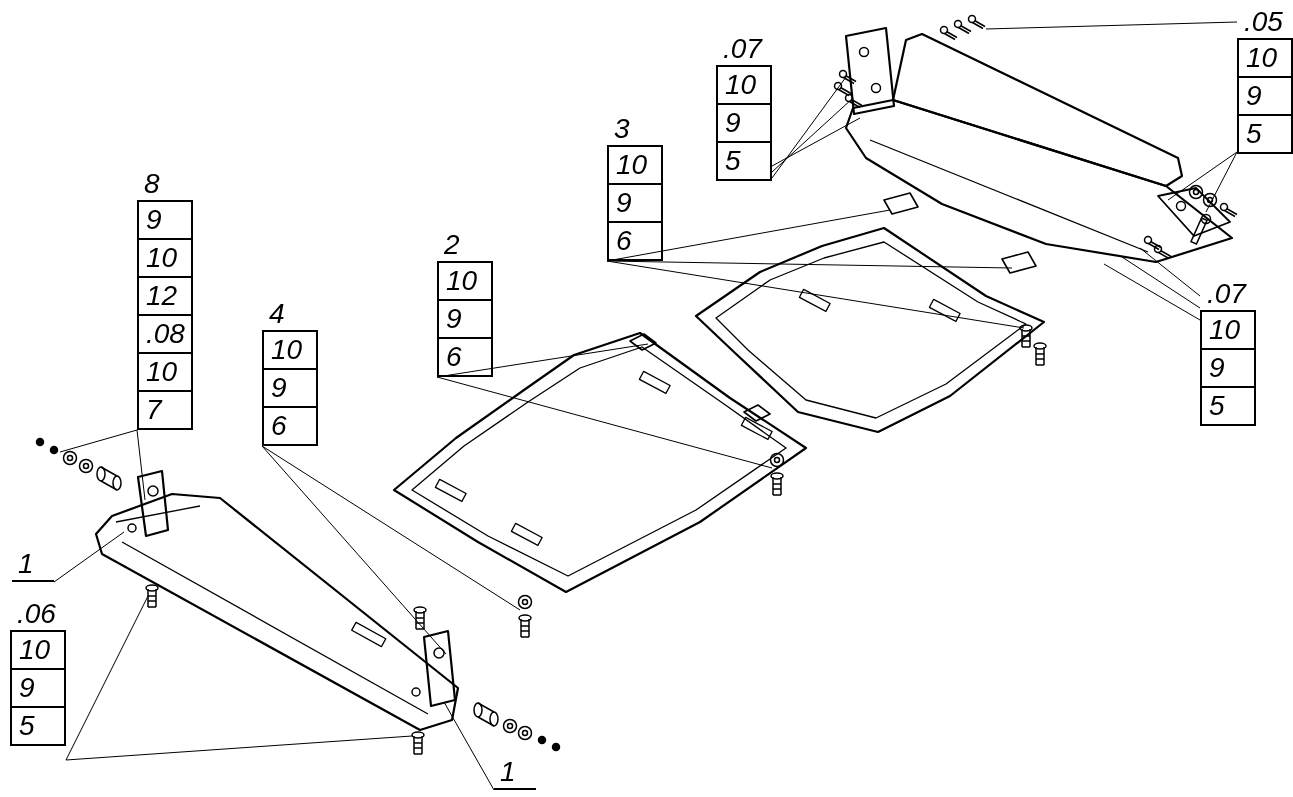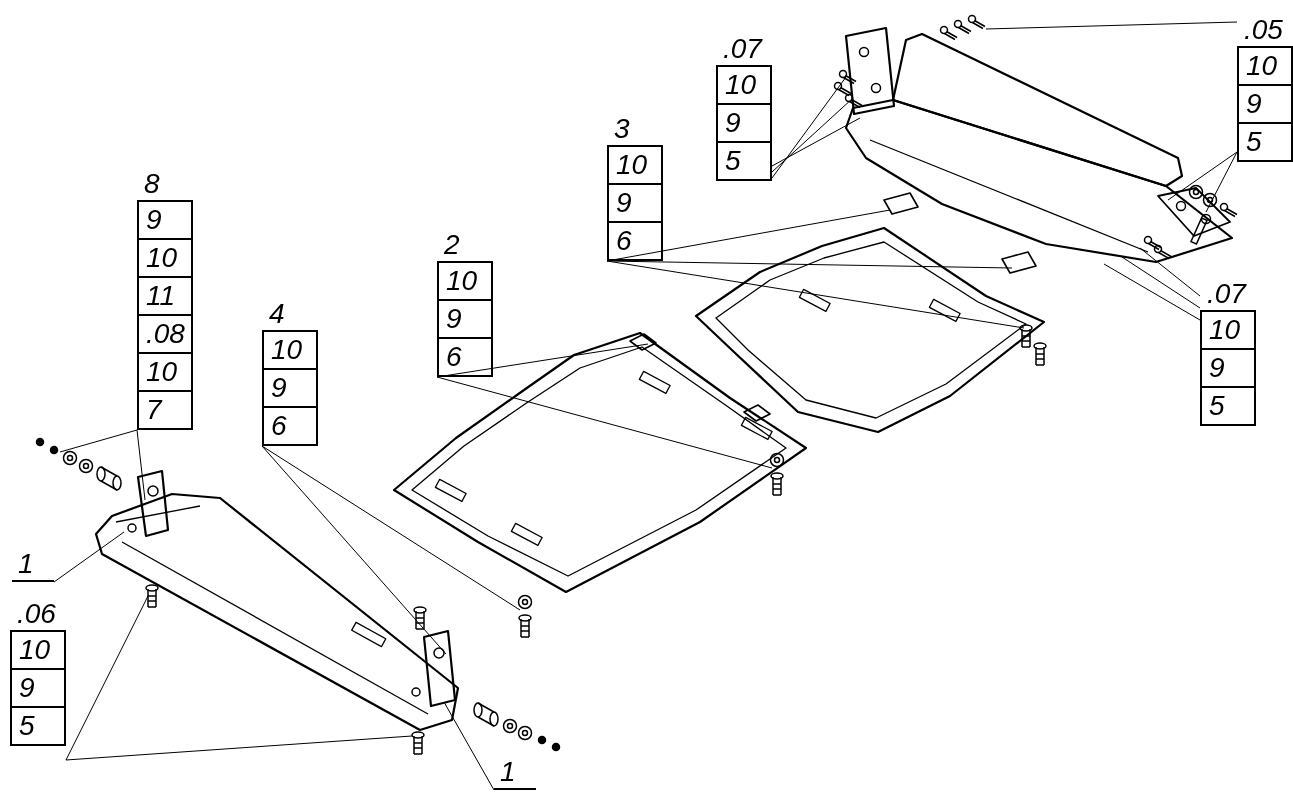--- a/index.html
+++ b/index.html
@@ -171,21 +171,21 @@
       <path d="M66,760 L148,596 M66,760 L412,736"></path>
       <path d="M54,582 L124,532"></path>
       <path d="M494,790 L444,702"></path>
     </g>
   </svg>
 
   <div class="callout" style="left:137px;top:167px">
     <div class="co-head">8</div>
     <div class="co-cell">9</div>
     <div class="co-cell">10</div>
-    <div class="co-cell">11</div>
+    <div class="co-cell">12</div>
     <div class="co-cell">.08</div>
     <div class="co-cell">10</div>
     <div class="co-cell">7</div>
   </div>
 
   <div class="callout" style="left:262px;top:297px">
     <div class="co-head">4</div>
     <div class="co-cell">10</div>
     <div class="co-cell">9</div>
     <div class="co-cell">6</div>
@@ -205,21 +205,21 @@
     <div class="co-cell">6</div>
   </div>
 
   <div class="callout" style="left:716px;top:32px">
     <div class="co-head">.07</div>
     <div class="co-cell">10</div>
     <div class="co-cell">9</div>
     <div class="co-cell">5</div>
   </div>
 
-  <div class="callout" style="left:1237px;top:13px">
+  <div class="callout" style="left:1237px;top:5px">
     <div class="co-head">.05</div>
     <div class="co-cell">10</div>
     <div class="co-cell">9</div>
     <div class="co-cell">5</div>
   </div>
 
   <div class="callout" style="left:1200px;top:277px">
     <div class="co-head">.07</div>
     <div class="co-cell">10</div>
     <div class="co-cell">9</div>

